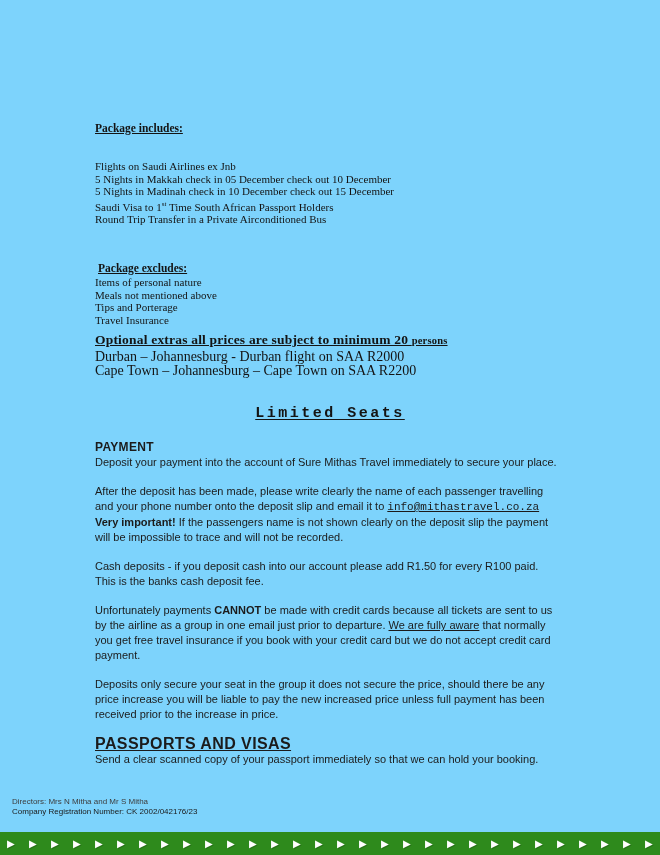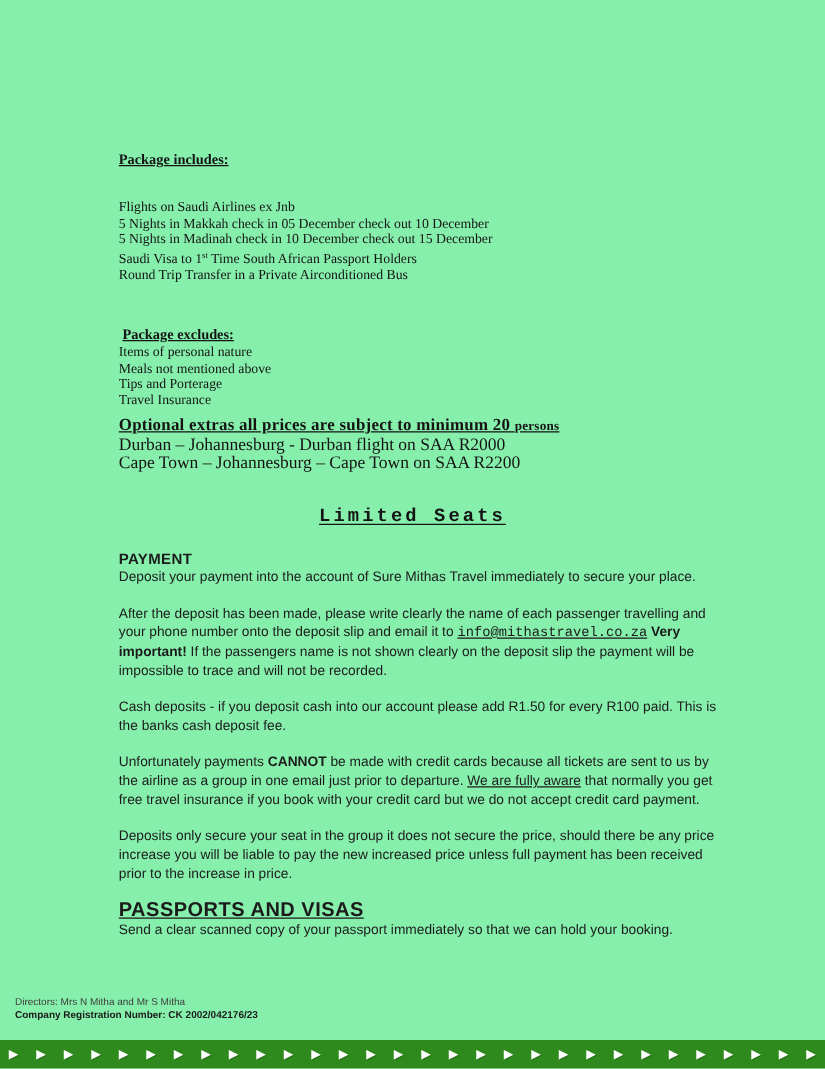--- a/index.html
+++ b/index.html
@@ -1,17 +1,17 @@
 <!DOCTYPE html>
 <html><head>
 <meta charset="utf-8">
 <style>
   html,body { margin:0; padding:0; background:#ffffff; }
   .page {
-    position:relative; width:660px; height:855px; background:#86efac;
+    position:relative; width:660px; height:855px; background:#7dd3fc;
     font-family:"Liberation Serif", serif; color:#141414; overflow:hidden;
   }
   .abs { position:absolute; }
 
   
   .h-serif {
     left:95px; font-size:11.5px; font-weight:bold; text-decoration:underline;
   }
   .serif-list { left:95px; font-size:11px; line-height:12.6px; }
   .serif-list sup { font-size:7px; }
@@ -31,35 +31,35 @@
     text-decoration:underline; text-underline-offset:2px;
   }
 
   
   .comic-block {
     left:95px; width:478px;
     font-family:"Liberation Sans", sans-serif;
     font-size:11px; line-height:15px; color:#1b1b1b;
   }
   .comic-h { font-size:12px; font-weight:bold; letter-spacing:0.3px; }
-  .comic-p { margin:14px 0 0 0; }
+  .comic-p { margin:14px 15px 0 0; }
   .comic-p.first { margin-top:0; }
   .comic-p b { font-weight:bold; }
   .u { text-decoration:underline; }
   a.email { color:#1b1b1b; text-decoration:underline; cursor:pointer;font-family:Liberation Mono, monospace; }
   .passports-h {
     margin-top:14px; font-size:16px; font-weight:bold; letter-spacing:0.4px;
     text-decoration:underline;
   }
   .passports-p { margin:1px 0 0 0; }
 
   
   .footer { left:12px; right:0; text-align:left; font-family:"Liberation Sans", sans-serif; }
   .footer .directors { font-size:8px; color:#3c3c3c; line-height:10px; }
-  .footer .registration { font-size:8px; font-weight:bold; color:#1a1a1a; line-height:10px; }
+  .footer .registration { font-size:8px; font-weight:normal; color:#1a1a1a; line-height:10px; }
 
   
   .bottom-bar {
     position:absolute; left:0; right:0; bottom:0; height:23px;
     display:flex; align-items:center; justify-content:space-between;
     padding:0 7px; overflow:hidden; box-sizing:border-box;
   }
   .arrow {
     color:#ffffff; font-size:10px; line-height:1;
     text-shadow:1px 1px 0 rgba(0,0,0,0.18);

